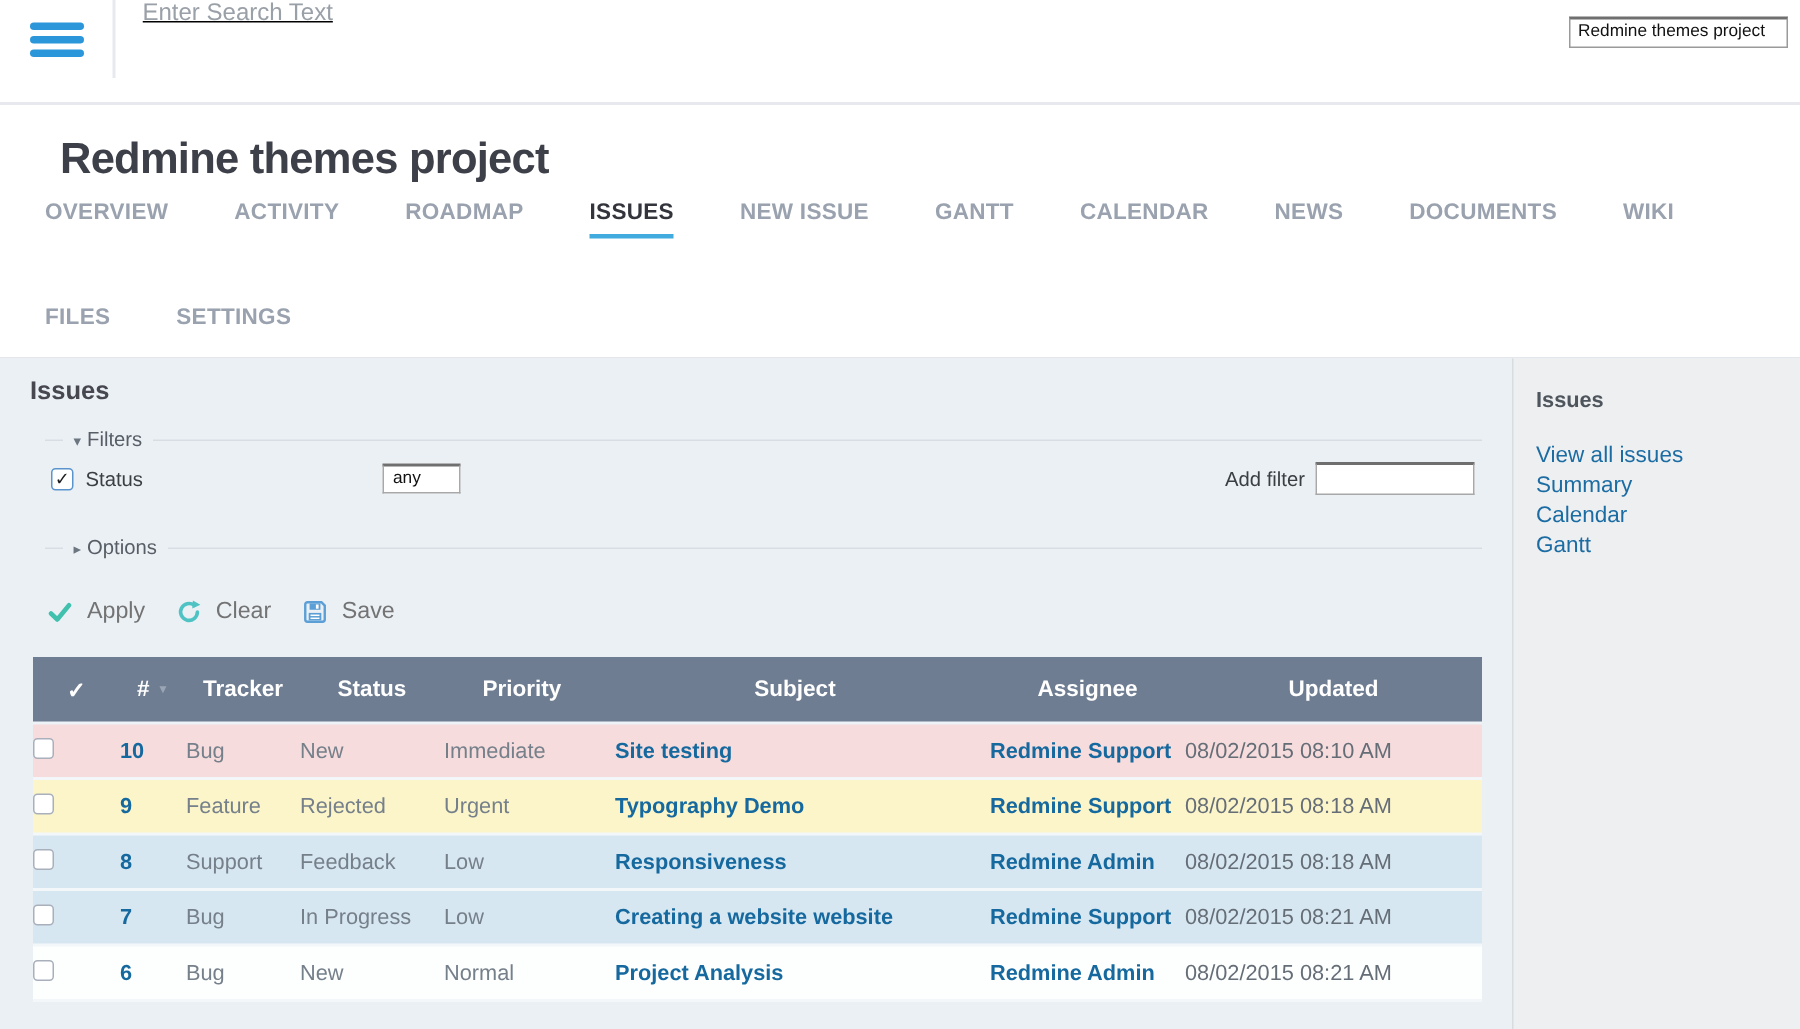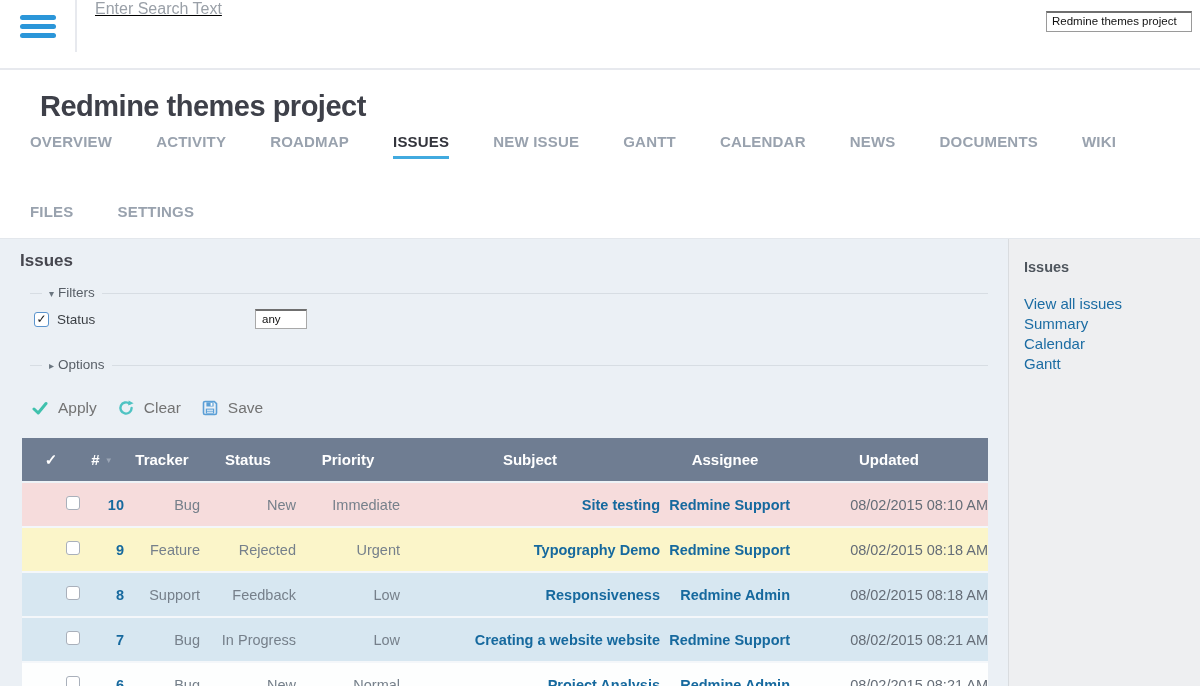--- a/index.html
+++ b/index.html
@@ -59,21 +59,21 @@
   .actions { display:flex; align-items:center; gap:21px; margin:33px 0 21px 12px; }
   .action-btn { display:inline-flex; align-items:center; gap:10px; cursor:pointer;
     font-size:15.5px; color:#737373; text-decoration:none; font-weight:400;text-align:center; }
   .action-btn svg { display:block; }
 
   
   table.issues { border-collapse:collapse; table-layout:fixed; width:966px; margin-left:2px; }
   table.issues th { background:#6f7d92; color:#fff; font-size:15px; font-weight:bold;
     height:44px; text-align:center; border-bottom:2px solid #eef3f7; cursor:pointer; }
   table.issues th.col-subject { text-align:center; }
-  table.issues td { height:45px; font-size:14.5px; text-align:right;
+  table.issues td { height:37px; font-size:14.5px; text-align:left;
     border-bottom:2px solid #f4f7fa; }
   td.cell-subject { text-align:left; padding-left:10px; }
   .gray-cell { color:#76808b; }
   .updated-cell { color:#656d77; }
   a.issue-link { color:#16699e; text-decoration:none; font-weight:600; cursor:pointer; }
   .row-checkbox { width:14px; height:14px; border:1px solid #a9b0bb; border-radius:3px;
     background:#fff; display:inline-block; cursor:pointer; }
   .sort-caret { font-size:8px; color:#9aa5b5; margin-left:5px; vertical-align:2px; }
 
   
@@ -120,20 +120,24 @@
     <div class="fieldset-line">
       <span class="fieldset-legend"><span class="legend-arrow">▾</span><span>Filters</span></span>
     </div>
 
     <div class="filter-row">
       <div class="filter-left">
         <span class="checkbox-checked">✓</span>
         <span class="filter-label">Status</span>
       </div>
       <div class="mini-select">any</div>
+      <div class="add-filter">
+        <span class="add-filter-label">Add filter</span>
+        <div class="mini-select add-filter-select"></div>
+      </div>
     </div>
 
     <div class="fieldset-line">
       <span class="fieldset-legend"><span class="legend-arrow">▸</span><span>Options</span></span>
     </div>
 
     <div class="actions">
       <a class="action-btn">
         <span>
             <svg width="16" height="16" viewBox="0 0 16 16">

